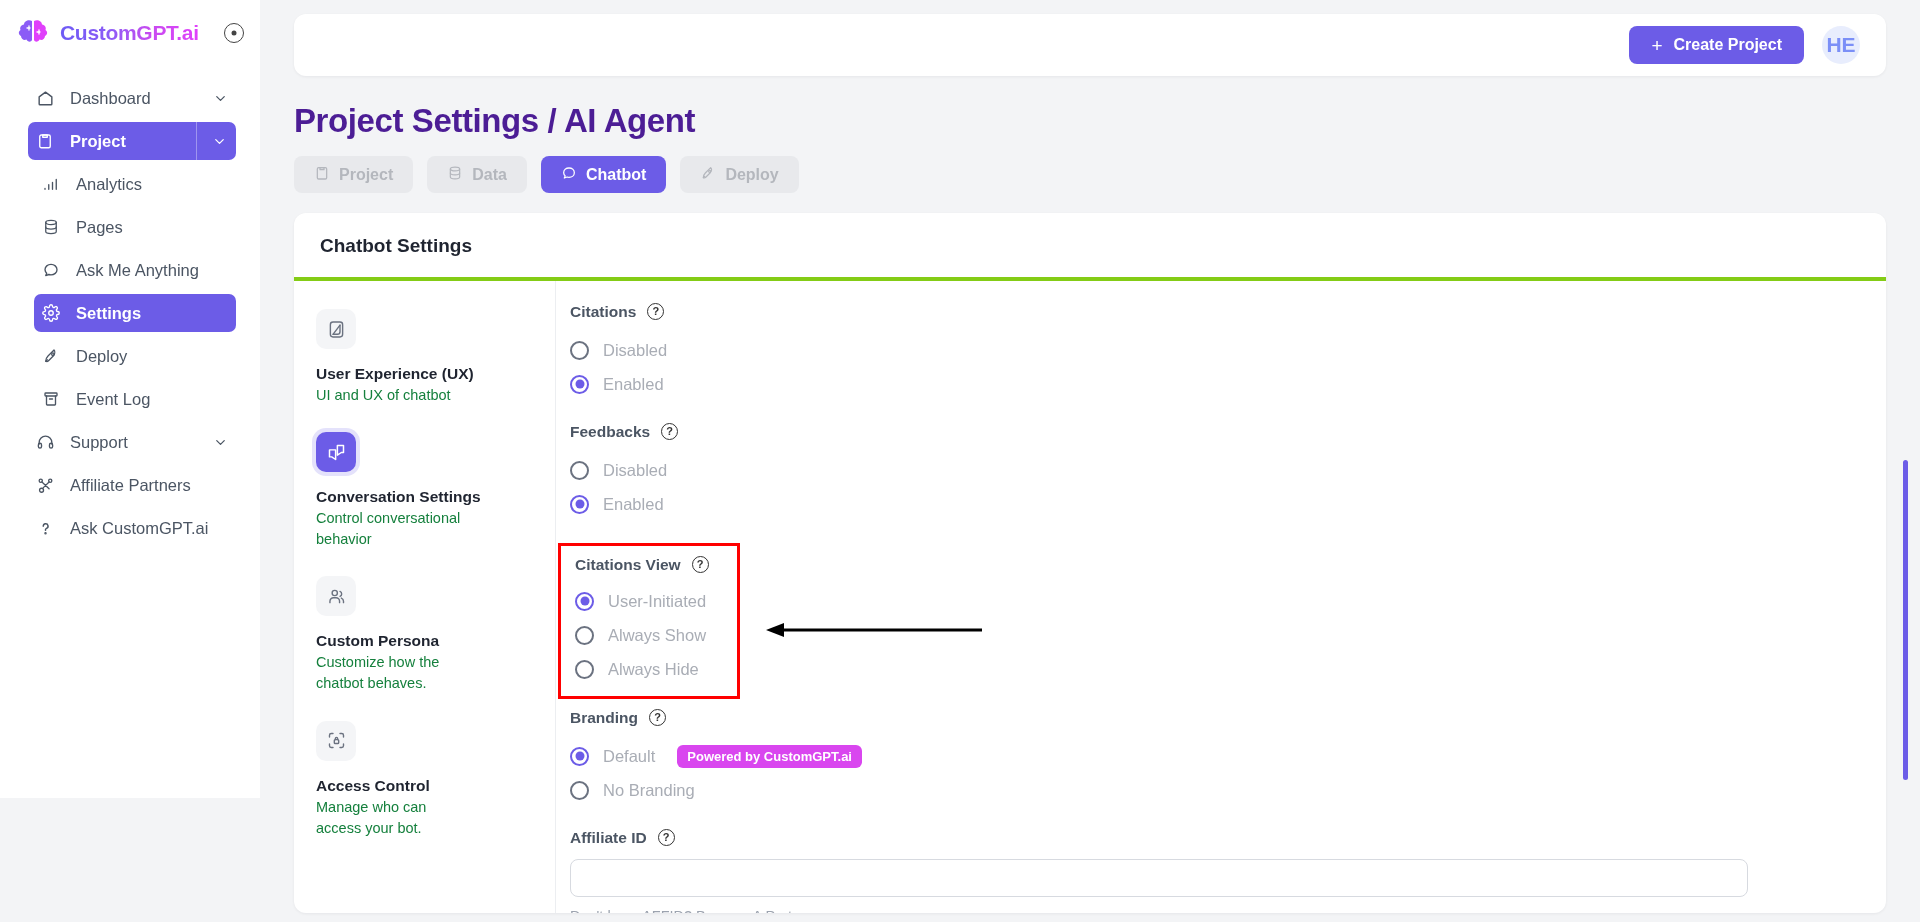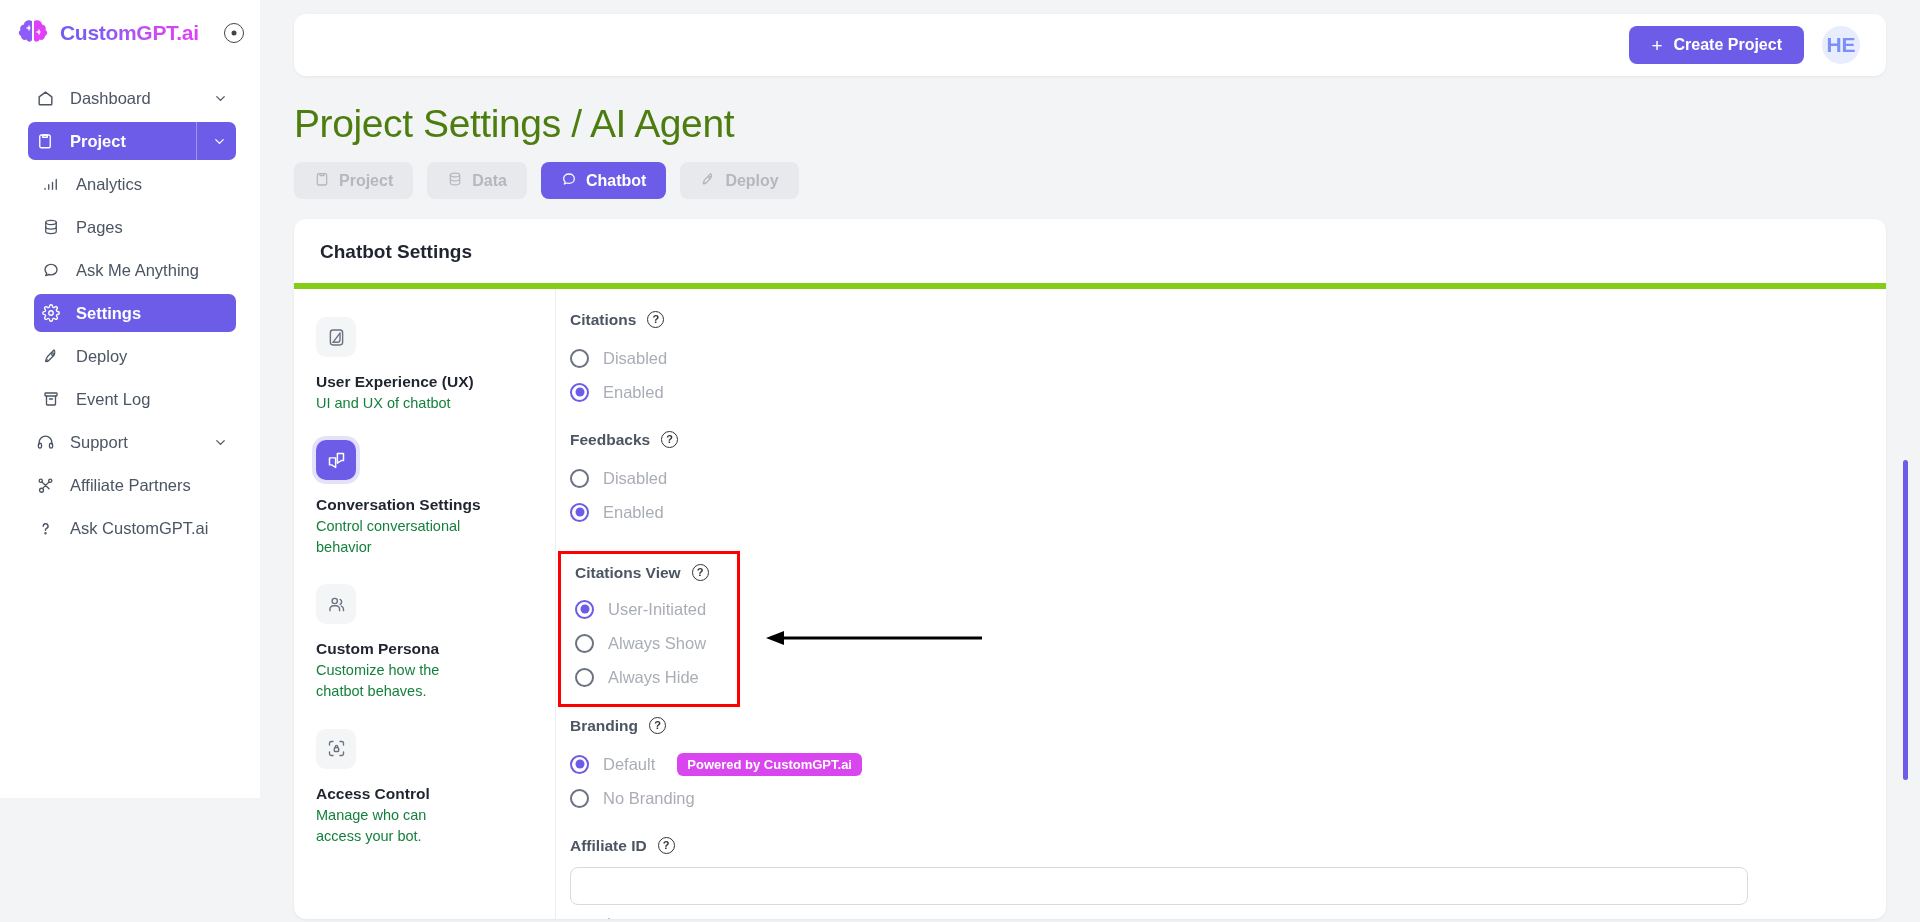--- a/index.html
+++ b/index.html
@@ -106,21 +106,21 @@
   .avatar {
     width: 38px; height: 38px; border-radius: 50%;
     background: #e8edfd; color: #7b8ff7;
     display: flex; align-items: center; justify-content: center;
     font-size: 21px; font-weight: bold;
     margin-left: 18px;
     cursor: pointer;
   }
 
   .page-title {
-    font-size: 39px; font-weight: normal; color: #4d7c0f;
+    font-size: 33px; font-weight: bold; color: #4c1d95;
     margin: 26px 0 0 0; letter-spacing: -0.4px;
   }
 
   .tabs { display: flex; gap: 14px; margin-top: 16px; }
   .tab {
     display: flex; align-items: center; gap: 9px;
     height: 37px; padding: 0 20px;
     border-radius: 8px;
     background: #e8e9ec; color: #b4b7bd;
     font-size: 16px; font-weight: bold;
@@ -130,21 +130,21 @@
 
   .card {
     background: #fff; border-radius: 12px;
     margin-top: 20px;
     height: 700px;
     box-shadow: 0 1px 3px rgba(16,24,40,0.06);
     overflow: hidden;
   }
   .card-head {
     padding: 22px 38px 20px 26px;
-    border-bottom: 6px solid #84cc16;
+    border-bottom: 4px solid #84cc16;
   }
   .card-head h2 { font-size: 19px; font-weight: bold; color: #1f2430; }
 
   .card-body { display: flex; height: 100%; }
   .settings-nav {
     width: 262px; flex: 0 0 262px;
     border-right: 1px solid #eceef1;
     padding: 20px 12px 0 16px;
   }
   .snav-item {

